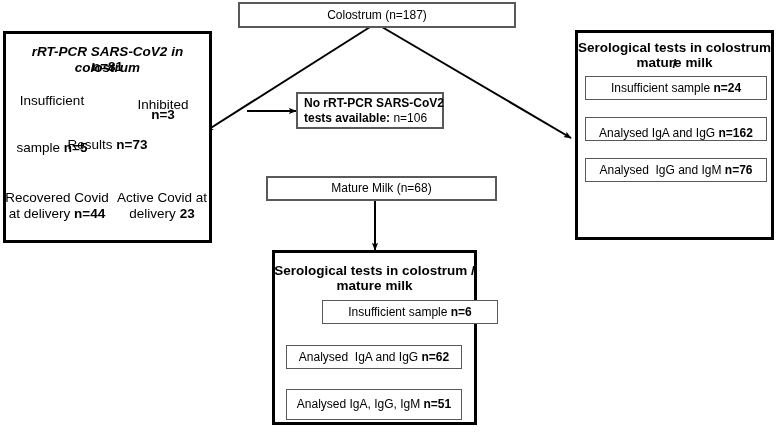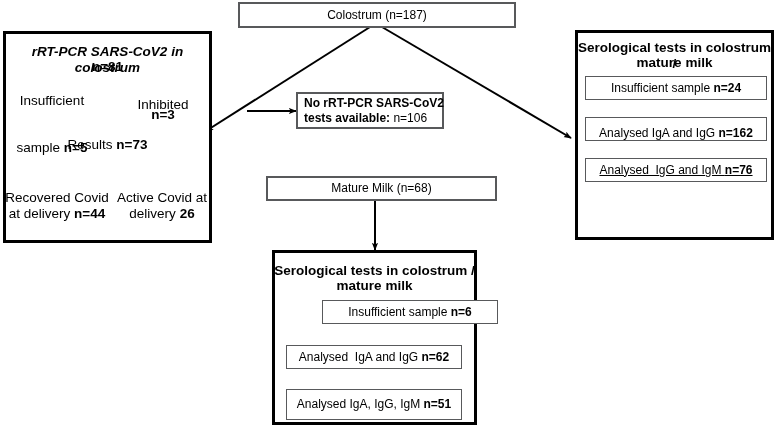--- a/index.html
+++ b/index.html
@@ -79,33 +79,33 @@
 
   <div class="lbl" style="left:118px;top:91px;width:90px;margin-top:6px;">Inhibited</div>
   <div class="lbl b" style="left:118px;top:107px;width:90px;">n=3</div>
 
   <div class="lbl" style="left:3px;top:137px;width:209px;">Results <b>n=73</b></div>
 
   <div class="lbl" style="left:2px;top:190px;width:110px;">Recovered Covid</div>
   <div class="lbl" style="left:2px;top:206px;width:110px;">at delivery <b>n=44</b></div>
 
   <div class="lbl" style="left:112px;top:190px;width:100px;">Active Covid at</div>
-  <div class="lbl" style="left:112px;top:206px;width:100px;">delivery <b>26</b></div>
+  <div class="lbl" style="left:112px;top:206px;width:100px;">delivery <b>23</b></div>
 
   <div class="box thick" style="left:575px;top:30px;width:199px;height:210px;display:block;"></div>
   <div class="lbl b" style="left:577px;top:40px;width:195px;">Serological tests in colostrum /</div>
   <div class="lbl b" style="left:577px;top:55px;width:195px;">mature milk</div>
 
   <div class="box row" style="left:585px;top:76px;width:182px;height:24px;">
     <span class="t">Insufficient sample <b>n=24</b></span>
   </div>
   <div class="box row" style="left:585px;top:117px;width:182px;height:24px;align-items:flex-end;">
     <span class="t">Analysed IgA and IgG <b>n=162</b></span>
   </div>
-  <div class="box row" style="left:585px;top:158px;width:182px;height:24px;text-decoration:underline;">
+  <div class="box row" style="left:585px;top:158px;width:182px;height:24px;">
     <span class="t">Analysed&nbsp;&nbsp;IgG and IgM <b>n=76</b></span>
   </div>
 
   <div class="box thick" style="left:272px;top:250px;width:205px;height:175px;display:block;"></div>
   <div class="lbl b" style="left:274px;top:263px;width:201px;">Serological tests in colostrum /</div>
   <div class="lbl b" style="left:274px;top:278px;width:201px;">mature milk</div>
 
   <div class="box row" style="left:286px;top:300px;width:176px;height:24px;margin-left:36px;">
     <span class="t">Insufficient sample <b>n=6</b></span>
   </div>

